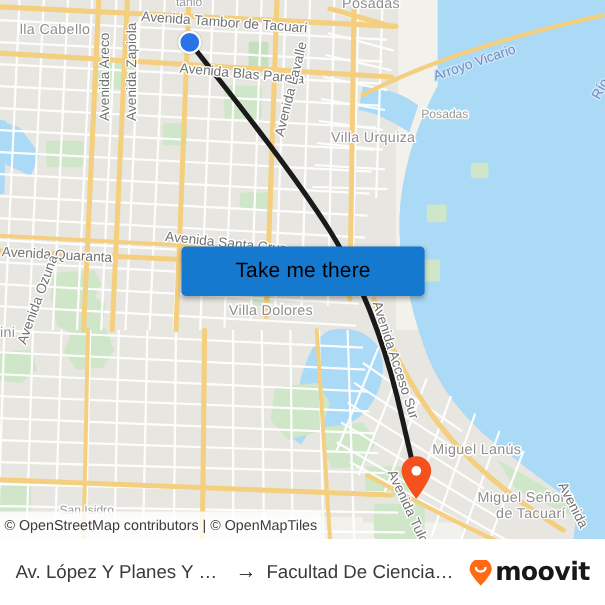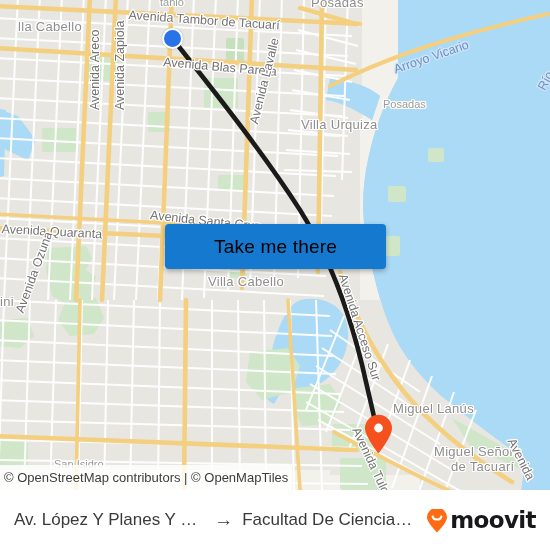--- a/index.html
+++ b/index.html
@@ -317,21 +317,21 @@
         <div class="maplabel water-lbl" style="left: 392px; top: 63px; transform: rotate(-19deg); transform-origin: left top;">Arroyo Vicario</div>
         <div class="maplabel place-sm" style="left: 383px; top: 98px; transform: rotate(0deg); transform-origin: left top;">Posadas</div>
         <div class="maplabel place" style="left: 301px; top: 117px; transform: rotate(0deg); transform-origin: left top;">Villa Urquiza</div>
         <div class="maplabel water-lbl" style="left: 535px; top: 86px; transform: rotate(-62deg); transform-origin: left top;">Río</div>
         <div class="maplabel street" style="left: 88px; top: 110px; transform: rotate(-90deg); transform-origin: left top;">Avenida Areco</div>
         <div class="maplabel street" style="left: 113px; top: 110px; transform: rotate(-90deg); transform-origin: left top;">Avenida Zapiola</div>
         <div class="maplabel street" style="left: 247px; top: 122px; transform: rotate(-76deg); transform-origin: left top;">Avenida Lavalle</div>
         <div class="maplabel street" style="left: 2px; top: 222px; transform: rotate(3deg); transform-origin: left top;">Avenida Quaranta</div>
         <div class="maplabel street" style="left: 151px; top: 208px; transform: rotate(6deg); transform-origin: left top;">Avenida Santa Cruz</div>
         <div class="maplabel place" style="left: 0px; top: 294px; transform: rotate(0deg); transform-origin: left top;">ini</div>
-        <div class="maplabel place" style="left: 208px; top: 274px; transform: rotate(0deg); transform-origin: left top;">Villa Cabello</div>
+        <div class="maplabel place" style="left: 208px; top: 274px; transform: rotate(0deg); transform-origin: left top;">Villa Dolores</div>
         <div class="maplabel street" style="left: 13px; top: 310px; transform: rotate(-70deg); transform-origin: left top;">Avenida Ozuna</div>
         <div class="maplabel street" style="left: 349px; top: 272px; transform: rotate(72deg); transform-origin: left top;">Avenida Acceso Sur</div>
         <div class="maplabel place" style="left: 393px; top: 401px; transform: rotate(0deg); transform-origin: left top;">Miguel Lanús</div>
         <div class="maplabel place" style="left: 434px; top: 444px; transform: rotate(0deg); transform-origin: left top;">Miguel Señora</div>
         <div class="maplabel place" style="left: 451px; top: 459px; transform: rotate(0deg); transform-origin: left top;">de Tacuarí</div>
         <div class="maplabel street" style="left: 362px; top: 425px; transform: rotate(65deg); transform-origin: left top;">Avenida Tulo Llamb</div>
         <div class="maplabel street" style="left: 517px; top: 436px; transform: rotate(63deg); transform-origin: left top;">Avenida</div>
         <div class="maplabel place-sm" style="left: 54px; top: 458px; transform: rotate(0deg); transform-origin: left top;">San Isidro</div>
       </div>
 

